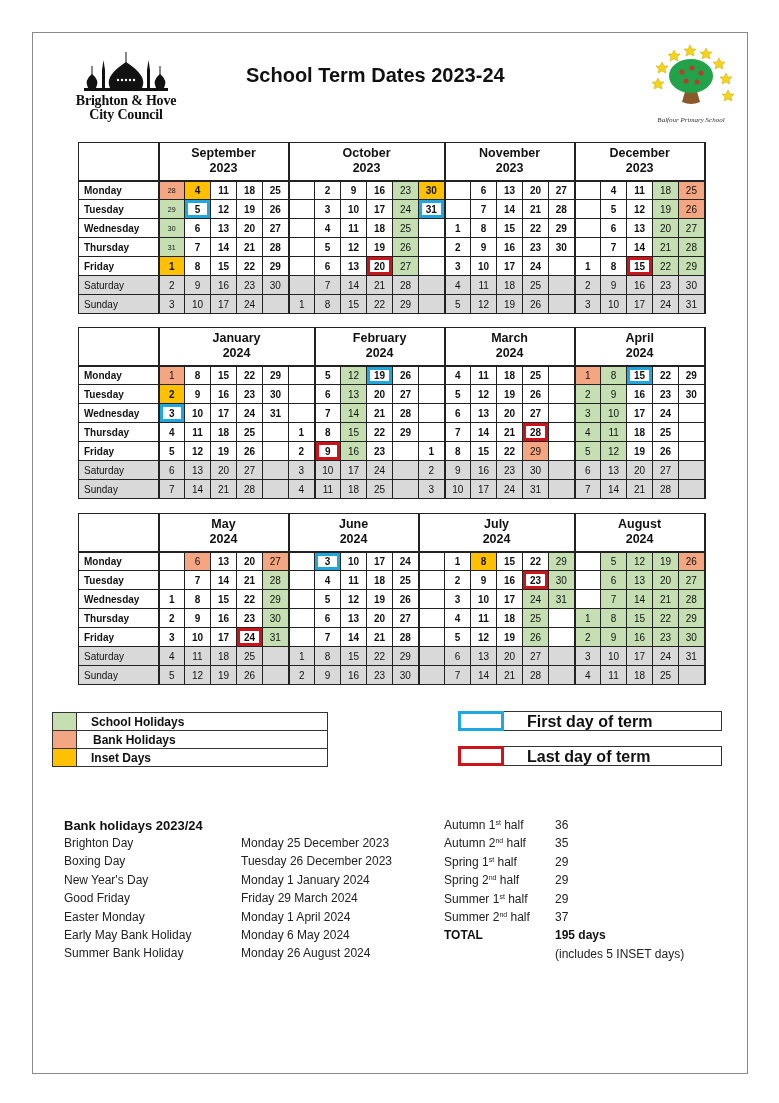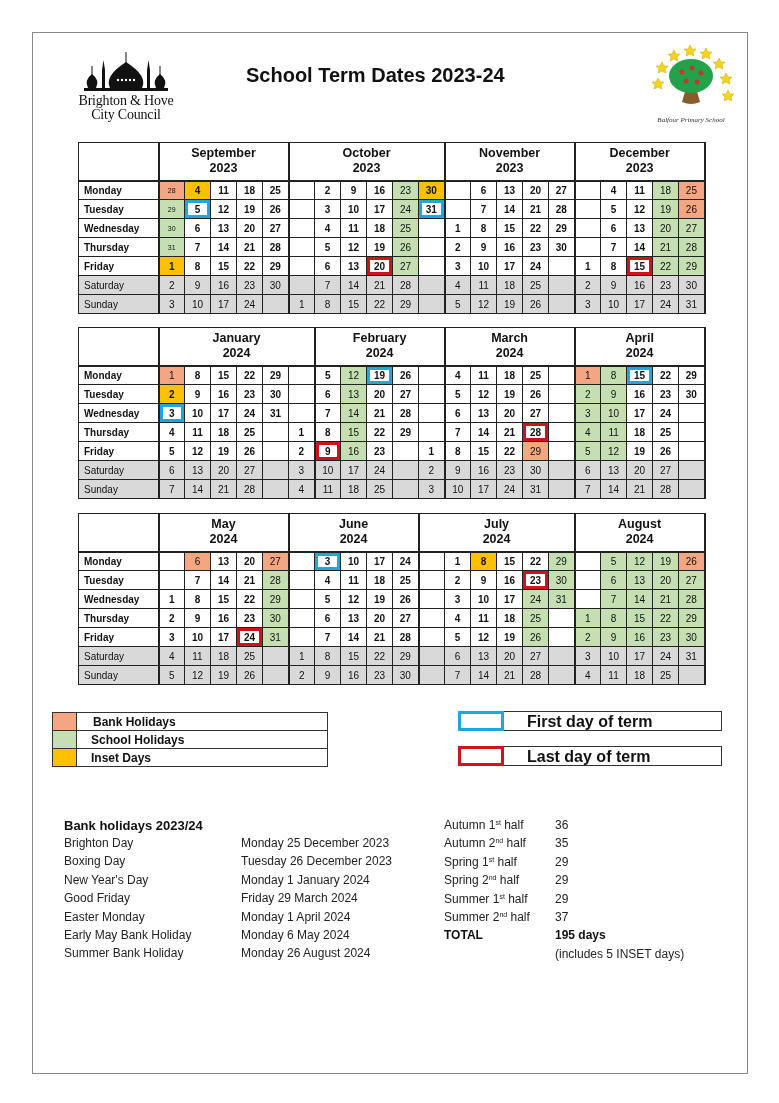--- a/index.html
+++ b/index.html
@@ -1,21 +1,21 @@
 <!DOCTYPE html>
 <html><head>
 <meta charset="utf-8">
 <style>
   * { box-sizing: border-box; margin: 0; padding: 0; }
   html, body { width: 779px; height: 1103px; background: #ffffff; overflow: hidden; }
   body { position: relative; font-family: "Liberation Sans", sans-serif; color: #111; }
   .page { position: absolute; left: 32px; top: 32px; width: 716px; height: 1042px; border: 1.5px solid #8a8a8a; }
   .council-logo { position: absolute; left: 70px; top: 50px; width: 112px; text-align: center; }
   .council-logo svg { display: block; margin: 0 auto; }
-  .council-name { font-family: "Liberation Serif", serif; font-weight: normal; font-size: 14px; line-height: 14px; letter-spacing: -0.2px; }
+  .council-name { font-family: "Liberation Serif", serif; font-weight: bold; font-size: 14px; line-height: 14px; letter-spacing: -0.2px; }
   .title { position: absolute; left: 246px; top: 64px; font-size: 20px; font-weight: bold; }
   .school-logo { position: absolute; left: 646px; top: 40px; width: 92px; height: 96px; }
 
   table.cal { position: absolute; left: 78px; border-collapse: collapse; table-layout: fixed; width: 627px; }
   table.cal td, table.cal th { border: 1px solid #222; height: 19px; text-align: center; font-size: 10px; font-weight: bold; padding: 0; }
   table.cal th.month { height: 38px; font-size: 12.5px; line-height: 15px; font-weight: bold; border-bottom: 2px solid #222; vertical-align: middle; border-right: 2px solid #222; }
   table.cal th.corner { border-bottom: 2px solid #222; border-right: 2px solid #222; }
   table.cal td.lbl { text-align: left; padding-left: 5px; font-size: 10px; width: 80px; border-right: 2px solid #222; }
   table.cal tr.we td { background: #d9d9d9; font-weight: normal; }
   table.cal tr.we td.lbl { font-weight: normal; }
@@ -710,26 +710,26 @@
         <td class="">18</td>
         <td class="">25</td>
         <td class="mend"></td>
       </tr>
     </tbody>
   </table>
 
 <table class="legend-left">
   <tbody>
       <tr>
+        <td class="sw" style="background:#c5dfb3"></td>
+        <td class="lt">School Holidays</td>
+      </tr>
+  <tr>
         <td class="sw" style="background:#f4a582"></td>
         <td class="lt" style="padding-left:16px">Bank Holidays</td>
-      </tr>
-  <tr>
-        <td class="sw" style="background:#c5dfb3"></td>
-        <td class="lt">School Holidays</td>
       </tr>
   <tr>
         <td class="sw" style="background:#ffc000"></td>
         <td class="lt">Inset Days</td>
       </tr>
 </tbody>
   </table>
 
 <div class="legend-right">
   <div class="lr-row">

